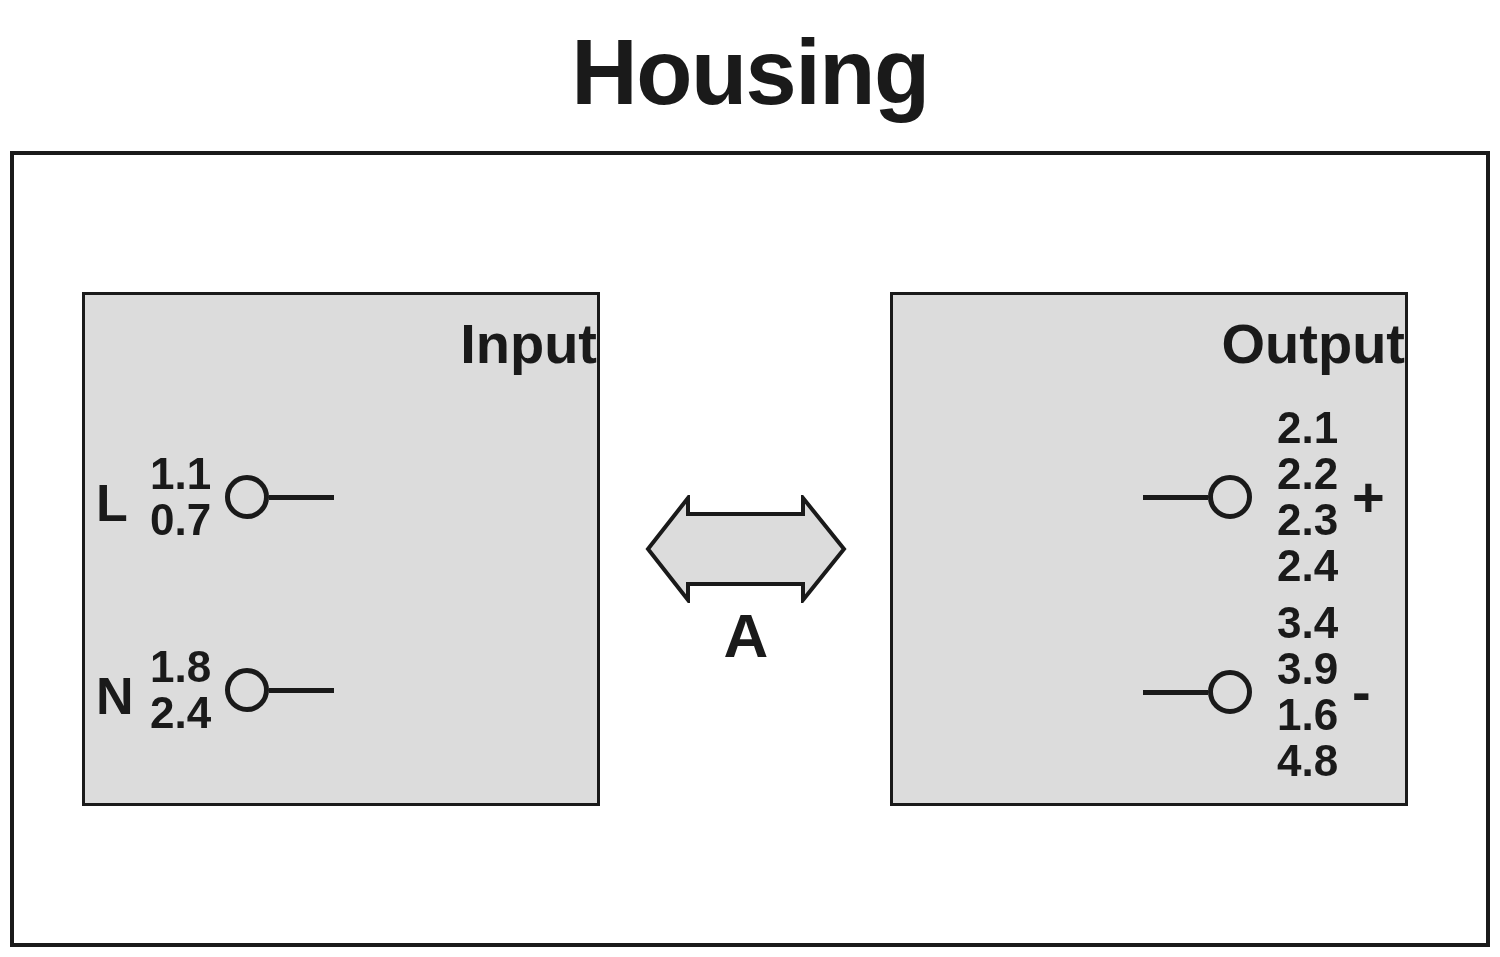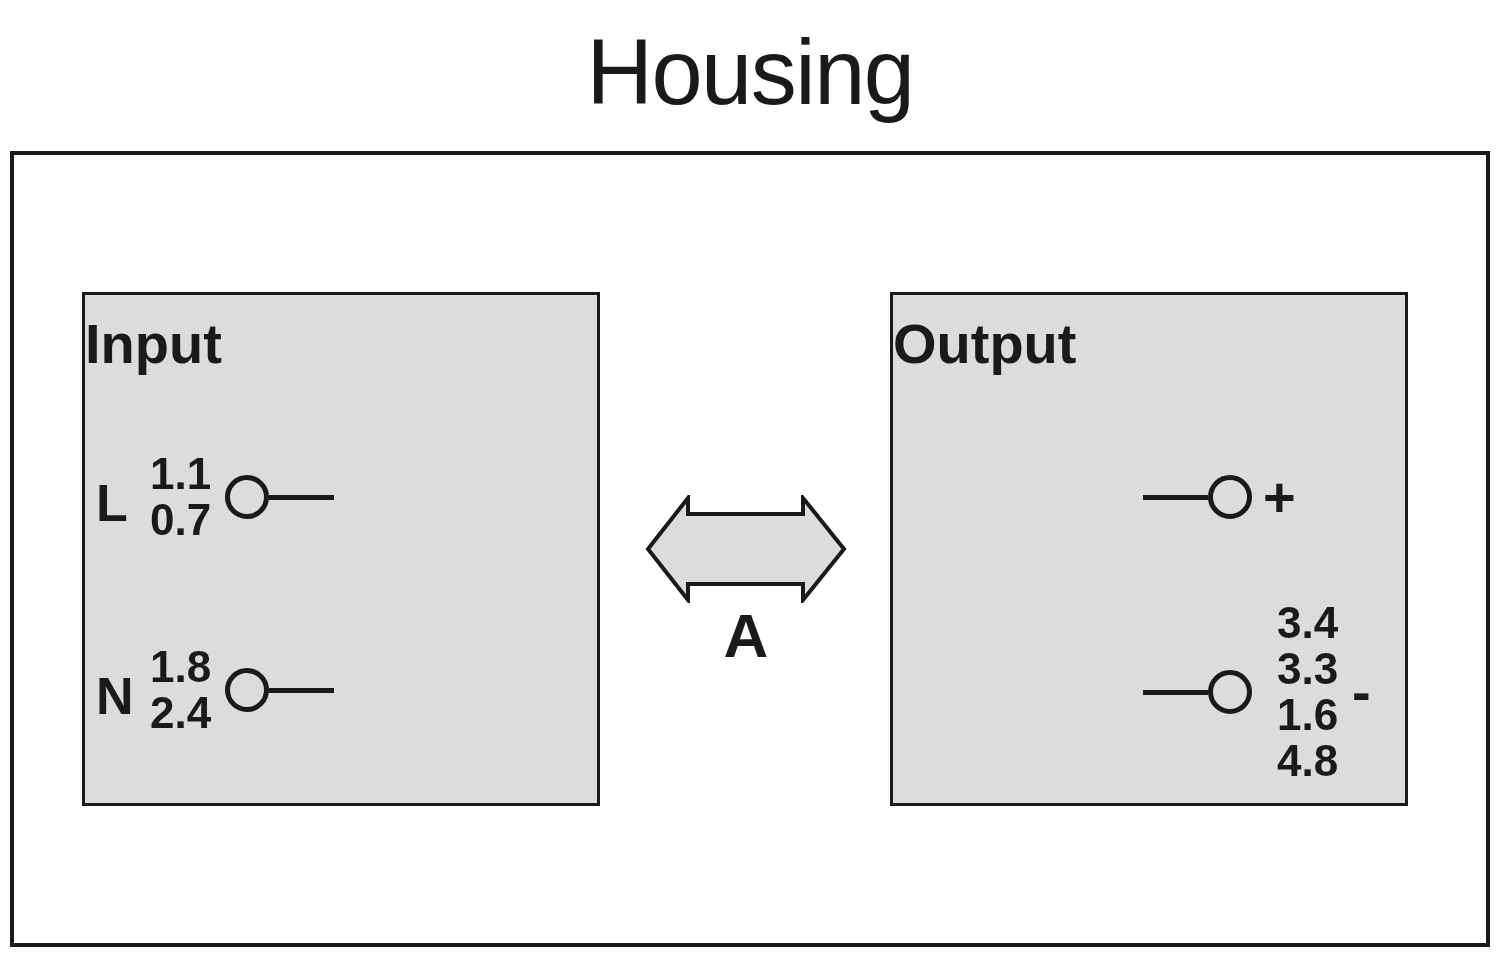--- a/index.html
+++ b/index.html
@@ -12,40 +12,40 @@
   body {
     width: 1500px; height: 957px;
     position: relative;
     font-family: "Liberation Sans", sans-serif;
     color: var(--line);
     overflow: hidden;
   }
   .title {
     position: absolute; top: 24px; left: 0; width: 100%;
     text-align: center;
-    font-size: 92px; font-weight: normal; letter-spacing: -1.5px;
+    font-size: 92px; font-weight: bold; letter-spacing: -1.5px;
     line-height: 1.05;
   }
   .outer {
     position: absolute; left: 10px; top: 151px;
     width: 1480px; height: 796px;
     border: 4px solid var(--line);
     background: var(--background);
   }
   .panel {
     position: absolute; top: 137px;
     width: 518px; height: 514px;
     background: var(--panel-fill);
     border: 3px solid var(--line);
   }
   .panel.input  { left: 68px; }
   .panel.output { left: 876px; }
   .panel-title {
     position: absolute; top: 16px; left: 0; width: 100%;
-    text-align: left;
+    text-align: right;
     font-size: 56px; font-weight: bold;
   }
   .term-row {
     position: absolute;
     display: flex; align-items: center;
   }
   .term-row.in  { height: 100px; left: 11px; }
   .term-row.out { height: 190px; left: 250px; }
   .row-l { top: 152px; }
   .row-n { top: 345px; }
@@ -133,29 +133,35 @@
     <polygon points="3,54 43,3 43,19 158,19 158,3 199,54 158,105 158,89 43,89 43,105"></polygon>
   </svg>
   <div class="arrow-label">A</div>
 
   <div class="panel output">
     <div class="panel-title">Output</div>
 
     <div class="term-row out row-plus">
       <span class="wire"></span>
       <span class="circle"></span>
+      <span class="pins after-circle">
+        <span>2.1</span>
+        <span>2.2</span>
+        <span>2.3</span>
+        <span>2.4</span>
+      </span>
       <span class="sign">+</span>
     </div>
 
     <div class="term-row out row-minus">
       <span class="wire"></span>
       <span class="circle"></span>
       <span class="pins after-circle">
         <span>3.4</span>
-        <span>3.3</span>
+        <span>3.9</span>
         <span>1.6</span>
         <span>4.8</span>
       </span>
       <span class="sign">-</span>
     </div>
   </div>
 
 </div>
 
 </body></html>

